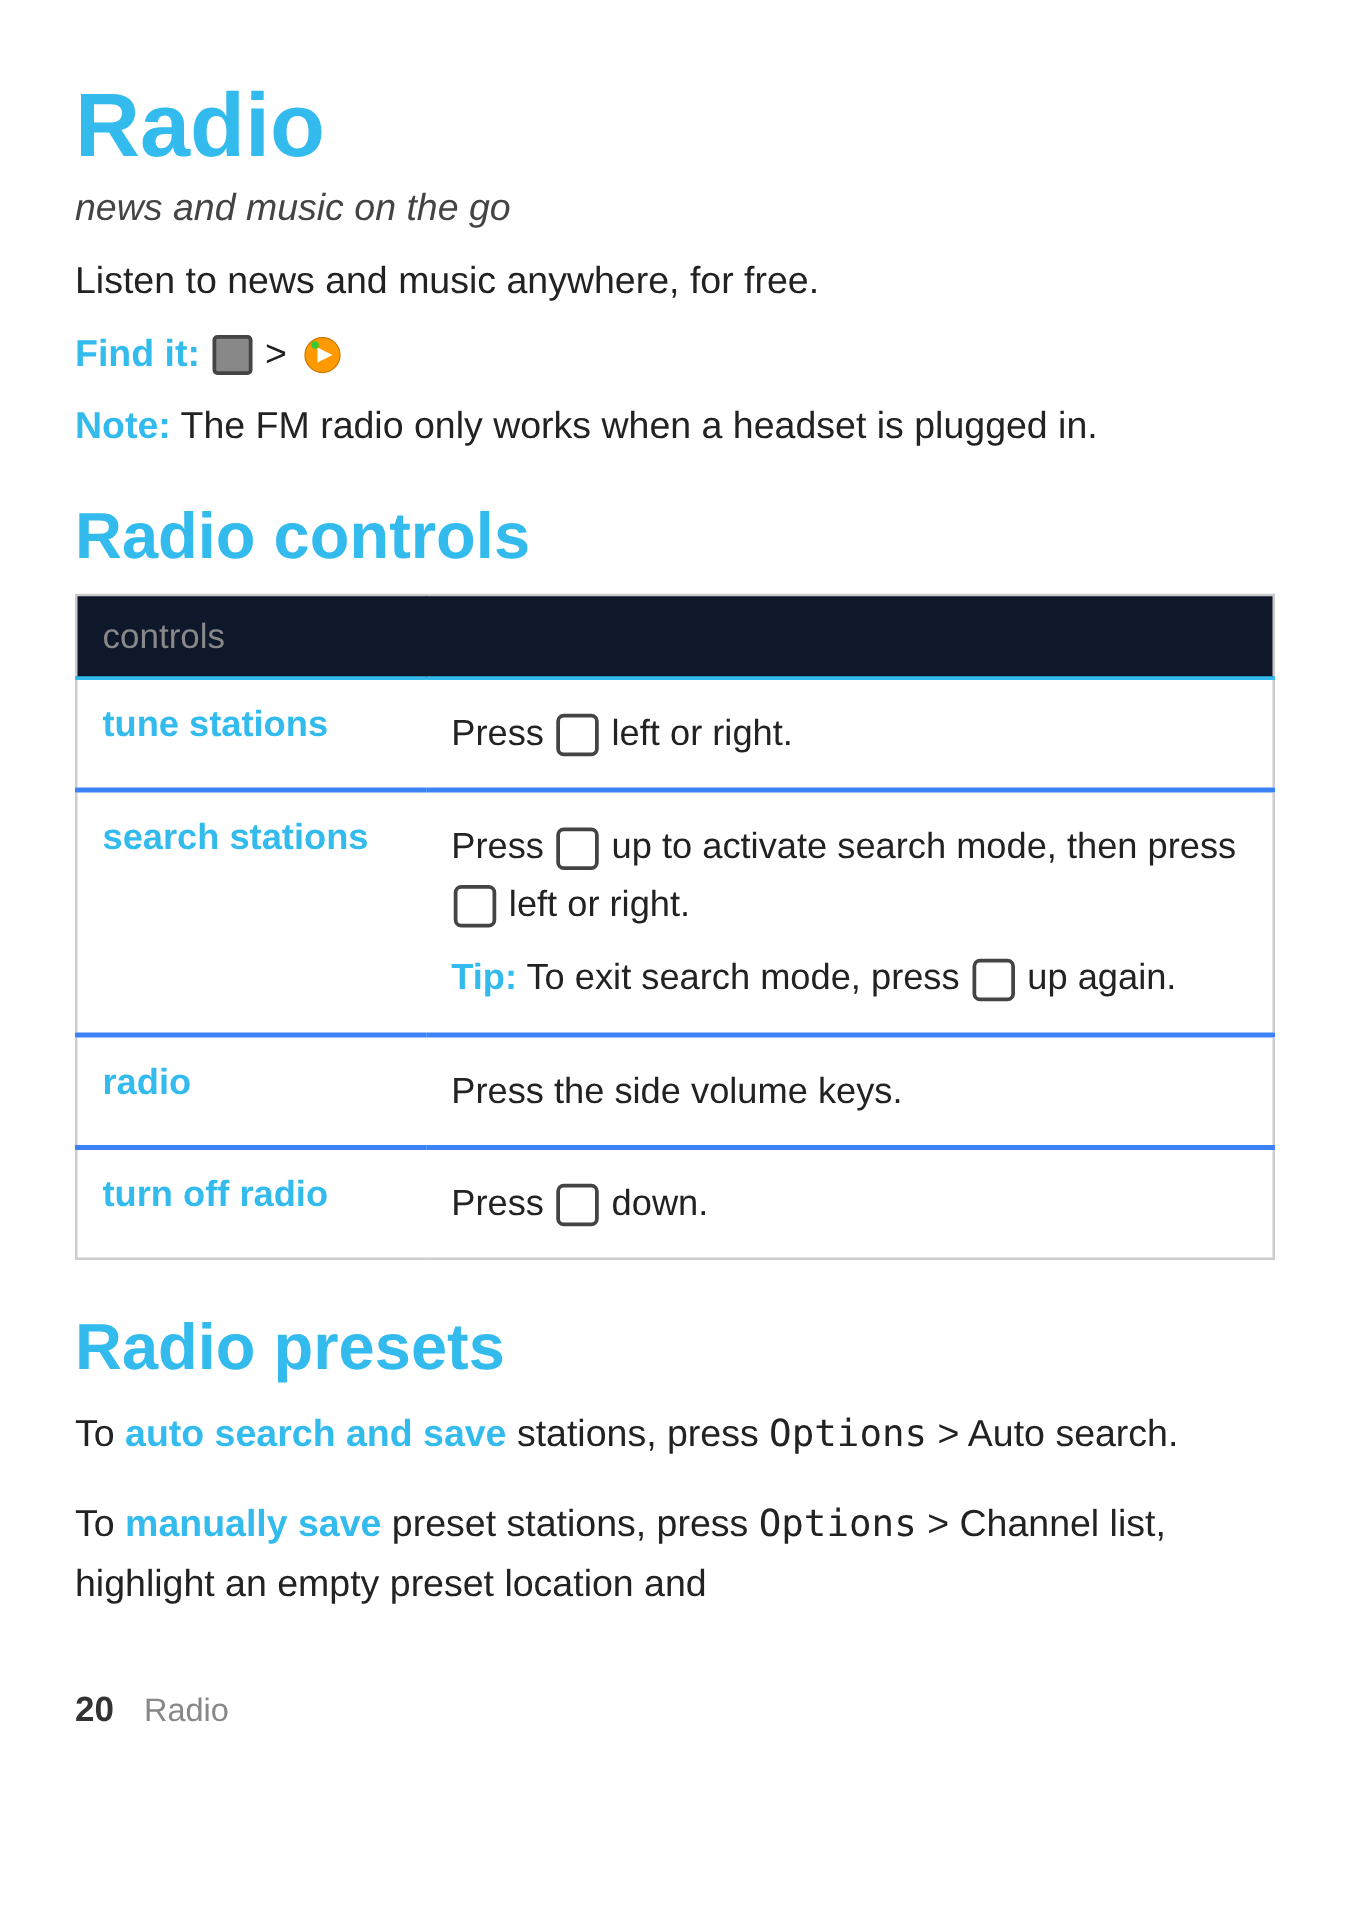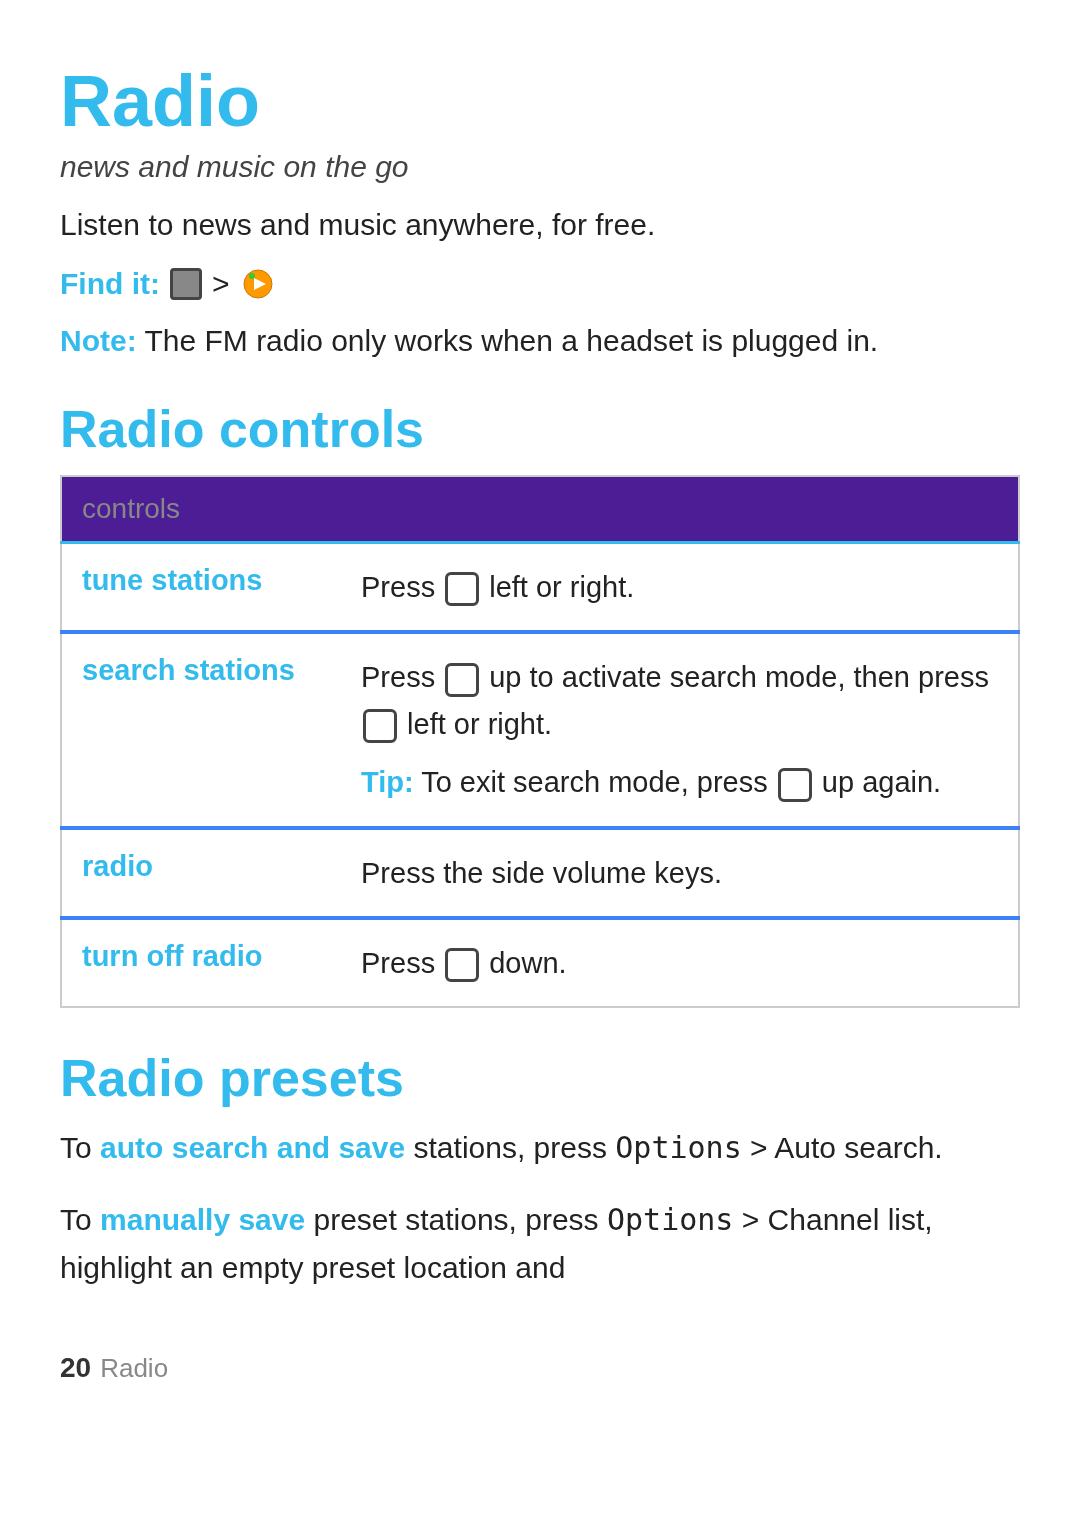--- a/index.html
+++ b/index.html
@@ -94,21 +94,21 @@
     }
 
     .controls-table {
       width: 100%;
       border-collapse: collapse;
       border: 2px solid #cccccc;
       margin-bottom: 40px;
     }
 
     .controls-table th {
-      background: #4c1d95;
+      background: #0f172a;
       color: #888888;
       font-weight: normal;
       font-size: 28px;
       text-align: left;
       padding: 16px 20px;
       border-bottom: 3px solid #33bbee;
     }
 
     .controls-table td {
       padding: 20px 20px;
@@ -163,21 +163,21 @@
       font-weight: bold;
     }
 
     .monospace {
       font-family: monospace;
     }
 
     .footer {
       display: flex;
       align-items: center;
-      gap: 9px;
+      gap: 24px;
       margin-top: 60px;
       font-size: 26px;
       color: #888888;
     }
 
     .page-number {
       font-weight: bold;
       color: #333;
       font-size: 28px;
     }

